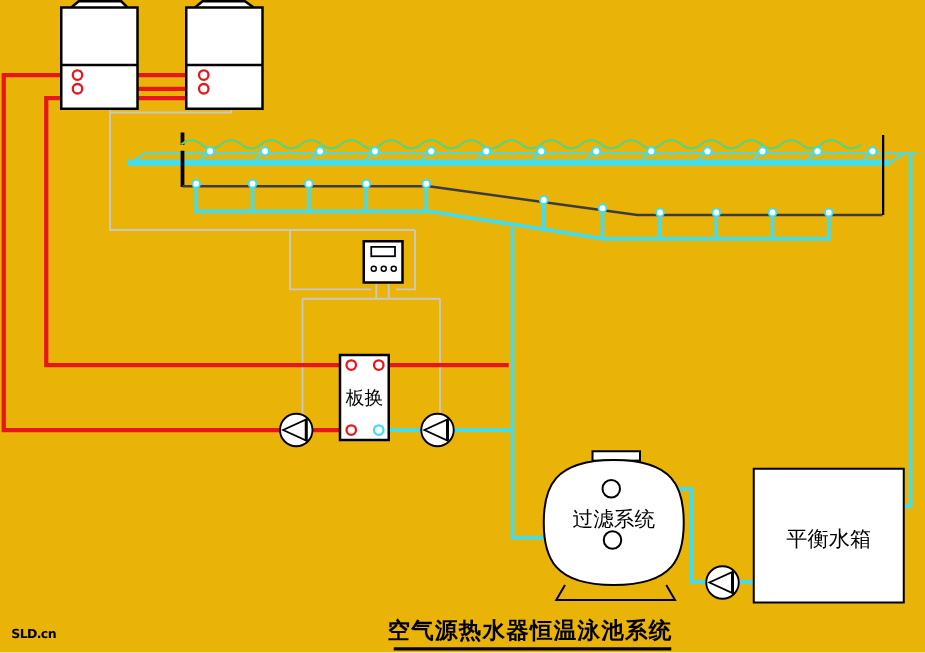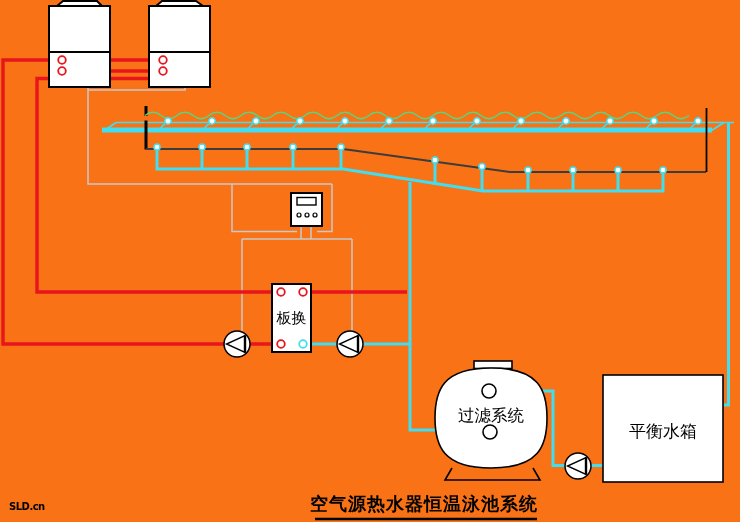--- a/index.html
+++ b/index.html
@@ -1,19 +1,19 @@
 <!DOCTYPE html>
 <html><head>
 <meta charset="utf-8">
 <style>
   html,body{margin:0;padding:0;background:#ffffff;}
   #stage{
     position:relative;
     width:740px;height:522px;
-    background:#f97316;
+    background:#eab308;
     font-family:"DejaVu Sans", sans-serif;
     overflow:hidden;
   }
   svg{display:block;}
   text{font-family:"DejaVu Sans", sans-serif;}
   .label-cn{fill:#000000;}
   .title-cn{fill:#000000;font-weight:bold;letter-spacing:1px;}
   .watermark{fill:#000000;font-weight:bold;letter-spacing:-0.5px;}
 </style>
 </head>

